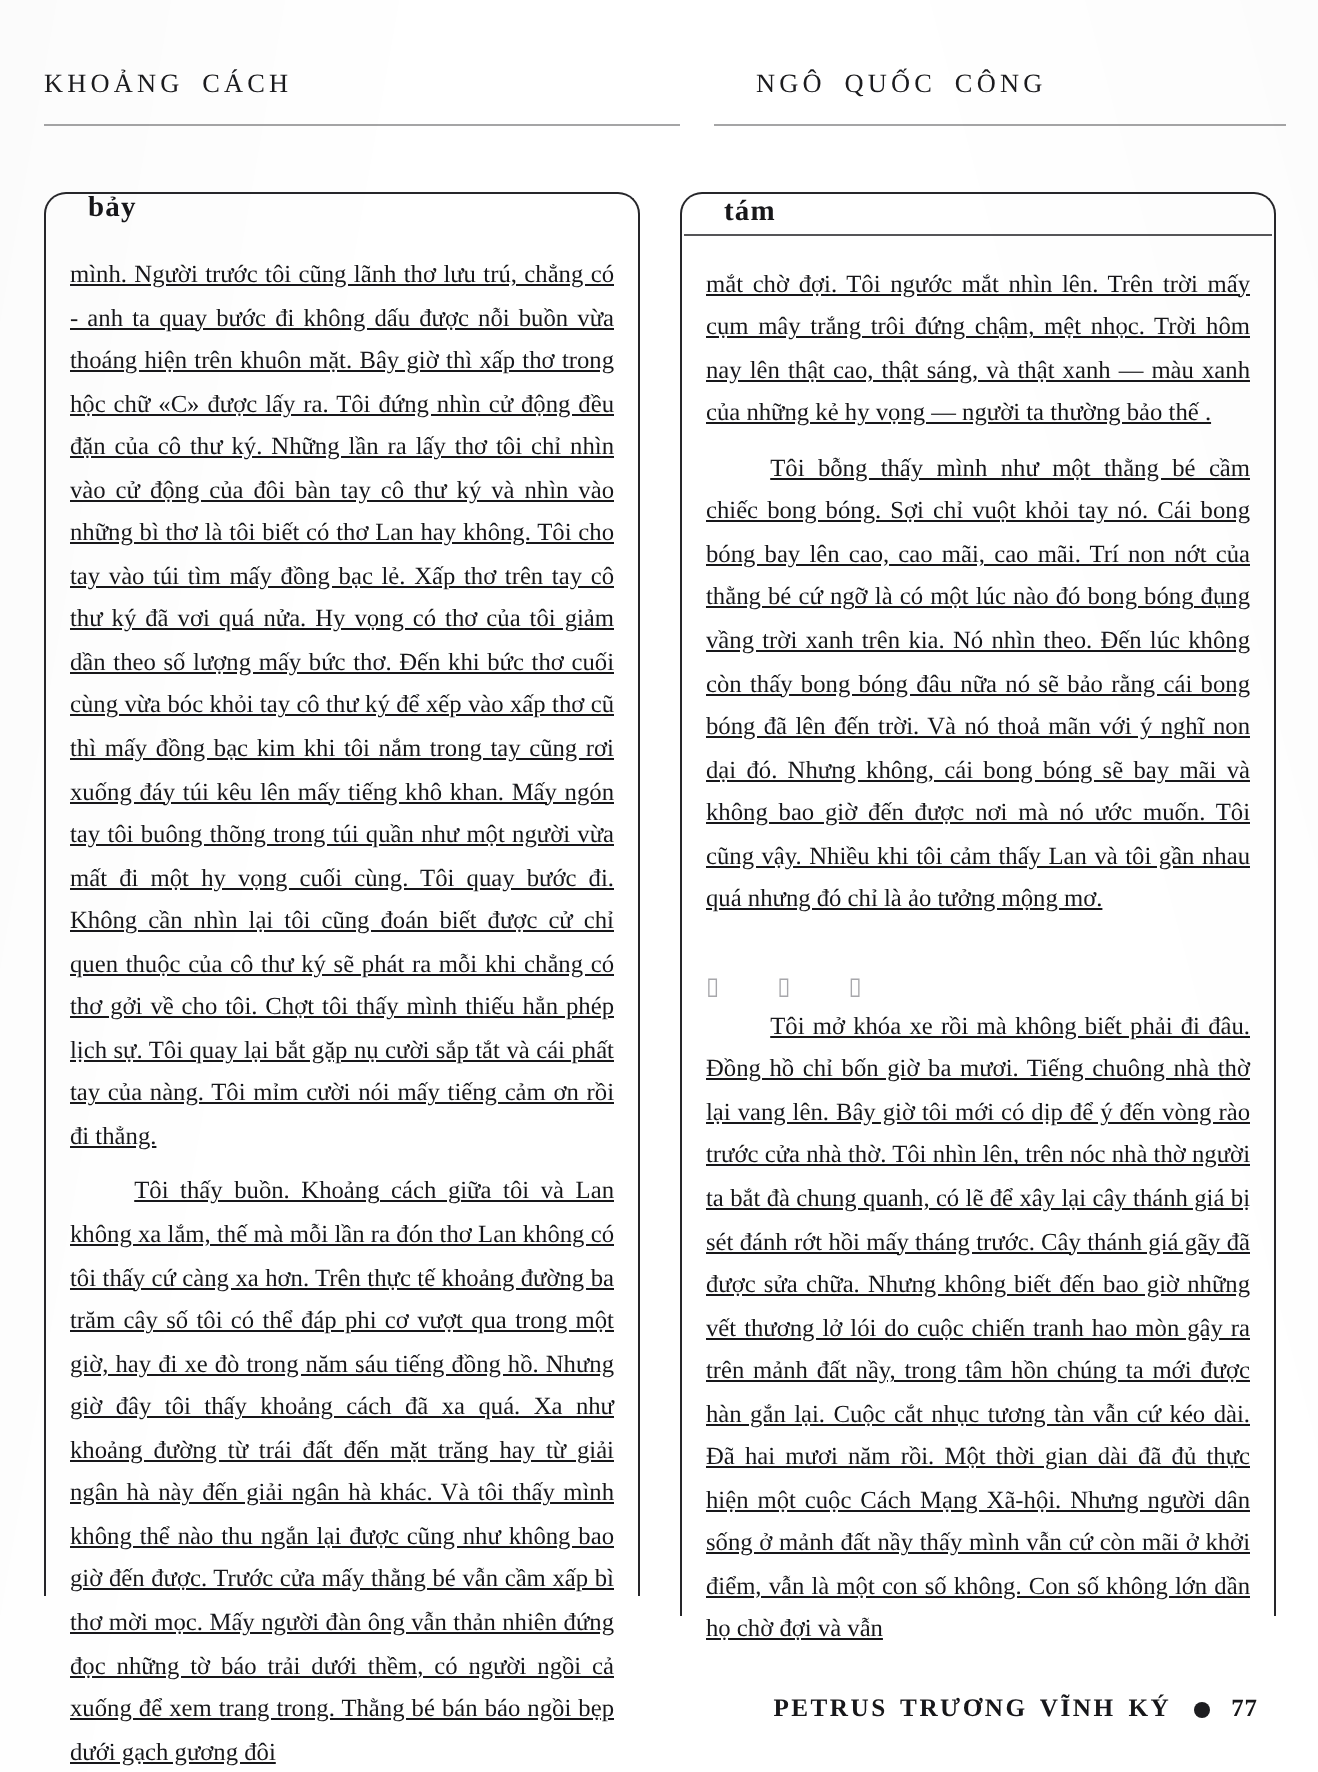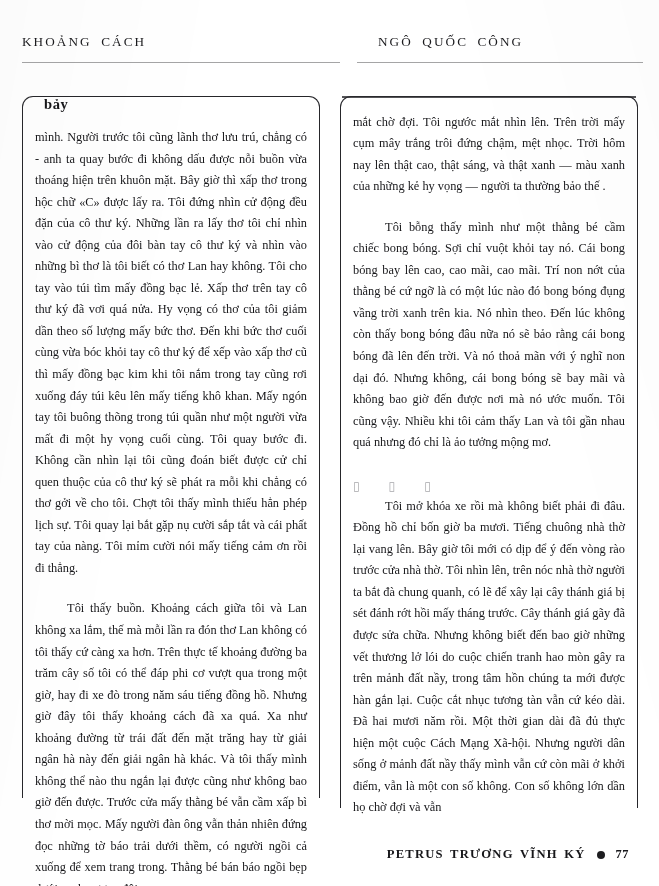--- a/index.html
+++ b/index.html
@@ -109,26 +109,27 @@
     padding: 14px 13px 0 13px;
     font-size: 12.35px;
     line-height: 21.55px;
     text-align: justify;
     text-justify: inter-word;
     hyphens: none;
   }
   .col-body p {
     margin: 0;
     text-indent: 2.6em;
+    text-decoration: underline;
   }
   .col-body p.cont {
     text-indent: 0;
   }
   .col-body p + p {
-    margin-top: 19px;
+    margin-top: 6px;
   }
 
   .ornament {
     margin-top: 22px;
     font-size: 12px;
     letter-spacing: 13px;
     color: #8a8a8f;
     opacity: .75;
     line-height: 20px;
   }
@@ -201,20 +202,21 @@
 
       <div class="col-body">
         <p class="cont">mình. Người trước tôi cũng lãnh thơ lưu trú, chẳng có - anh ta quay bước đi không dấu được nỗi buồn vừa thoáng hiện trên khuôn mặt. Bây giờ thì xấp thơ trong hộc chữ «C» được lấy ra. Tôi đứng nhìn cử động đều đặn của cô thư ký. Những lần ra lấy thơ tôi chỉ nhìn vào cử động của đôi bàn tay cô thư ký và nhìn vào những bì thơ là tôi biết có thơ Lan hay không. Tôi cho tay vào túi tìm mấy đồng bạc lẻ. Xấp thơ trên tay cô thư ký đã vơi quá nửa. Hy vọng có thơ của tôi giảm dần theo số lượng mấy bức thơ. Đến khi bức thơ cuối cùng vừa bóc khỏi tay cô thư ký để xếp vào xấp thơ cũ thì mấy đồng bạc kim khi tôi nắm trong tay cũng rơi xuống đáy túi kêu lên mấy tiếng khô khan. Mấy ngón tay tôi buông thõng trong túi quần như một người vừa mất đi một hy vọng cuối cùng. Tôi quay bước đi. Không cần nhìn lại tôi cũng đoán biết được cử chỉ quen thuộc của cô thư ký sẽ phát ra mỗi khi chẳng có thơ gởi về cho tôi. Chợt tôi thấy mình thiếu hẳn phép lịch sự. Tôi quay lại bắt gặp nụ cười sắp tắt và cái phất tay của nàng. Tôi mỉm cười nói mấy tiếng cảm ơn rồi đi thẳng.</p>
         <p>Tôi thấy buồn. Khoảng cách giữa tôi và Lan không xa lắm, thế mà mỗi lần ra đón thơ Lan không có tôi thấy cứ càng xa hơn. Trên thực tế khoảng đường ba trăm cây số tôi có thể đáp phi cơ vượt qua trong một giờ, hay đi xe đò trong năm sáu tiếng đồng hồ. Nhưng giờ đây tôi thấy khoảng cách đã xa quá. Xa như khoảng đường từ trái đất đến mặt trăng hay từ giải ngân hà này đến giải ngân hà khác. Và tôi thấy mình không thể nào thu ngắn lại được cũng như không bao giờ đến được. Trước cửa mấy thằng bé vẫn cầm xấp bì thơ mời mọc. Mấy người đàn ông vẫn thản nhiên đứng đọc những tờ báo trải dưới thềm, có người ngồi cả xuống để xem trang trong. Thằng bé bán báo ngồi bẹp dưới gạch gương đôi</p>
       </div>
     </div>
 
     <div class="column right">
       <div class="col-frame"></div>
 
+      <div class="section-head">tám</div>
       <div class="head-sep"></div>
 
       <div class="col-body">
         <p class="cont">mắt chờ đợi. Tôi ngước mắt nhìn lên. Trên trời mấy cụm mây trắng trôi đứng chậm, mệt nhọc. Trời hôm nay lên thật cao, thật sáng, và thật xanh — màu xanh của những kẻ hy vọng — người ta thường bảo thế .</p>
         <p>Tôi bỗng thấy mình như một thằng bé cầm chiếc bong bóng. Sợi chỉ vuột khỏi tay nó. Cái bong bóng bay lên cao, cao mãi, cao mãi. Trí non nớt của thằng bé cứ ngỡ là có một lúc nào đó bong bóng đụng vầng trời xanh trên kia. Nó nhìn theo. Đến lúc không còn thấy bong bóng đâu nữa nó sẽ bảo rằng cái bong bóng đã lên đến trời. Và nó thoả mãn với ý nghĩ non dại đó. Nhưng không, cái bong bóng sẽ bay mãi và không bao giờ đến được nơi mà nó ước muốn. Tôi cũng vậy. Nhiều khi tôi cảm thấy Lan và tôi gần nhau quá nhưng đó chỉ là ảo tưởng mộng mơ.</p>
 
         <div class="ornament">▯ ▯ ▯</div>
 
         <p>Tôi mở khóa xe rồi mà không biết phải đi đâu. Đồng hồ chỉ bốn giờ ba mươi. Tiếng chuông nhà thờ lại vang lên. Bây giờ tôi mới có dịp để ý đến vòng rào trước cửa nhà thờ. Tôi nhìn lên, trên nóc nhà thờ người ta bắt đà chung quanh, có lẽ để xây lại cây thánh giá bị sét đánh rớt hồi mấy tháng trước. Cây thánh giá gãy đã được sửa chữa. Nhưng không biết đến bao giờ những vết thương lở lói do cuộc chiến tranh hao mòn gây ra trên mảnh đất nầy, trong tâm hồn chúng ta mới được hàn gắn lại. Cuộc cắt nhục tương tàn vẫn cứ kéo dài. Đã hai mươi năm rồi. Một thời gian dài đã đủ thực hiện một cuộc Cách Mạng Xã-hội. Nhưng người dân sống ở mảnh đất nầy thấy mình vẫn cứ còn mãi ở khởi điểm, vẫn là một con số không. Con số không lớn dần họ chờ đợi và vẫn</p>
       </div>

